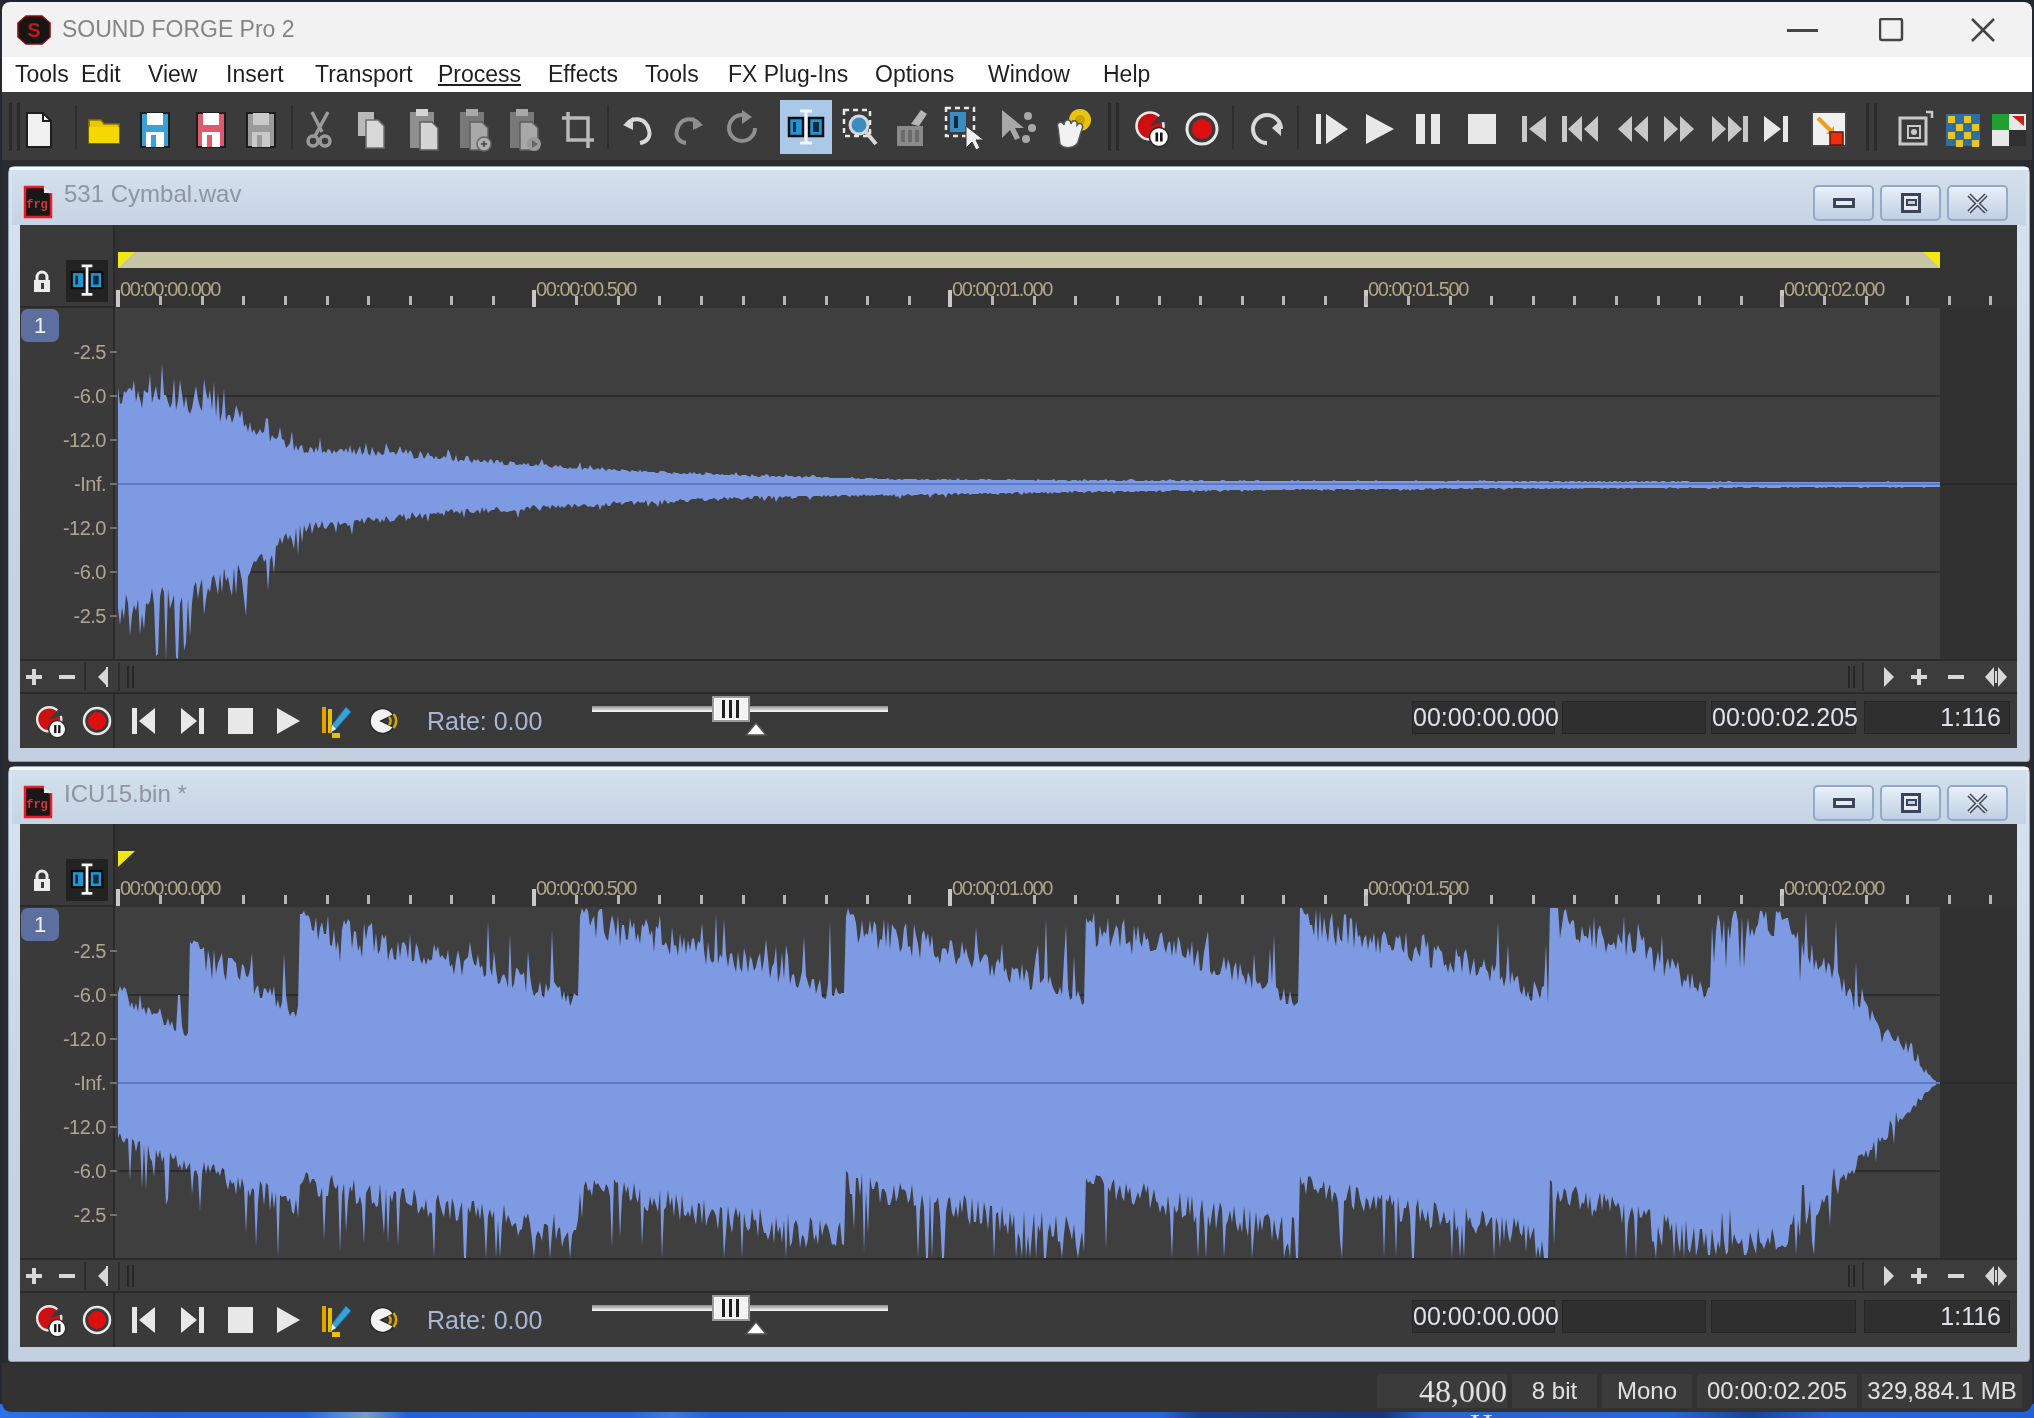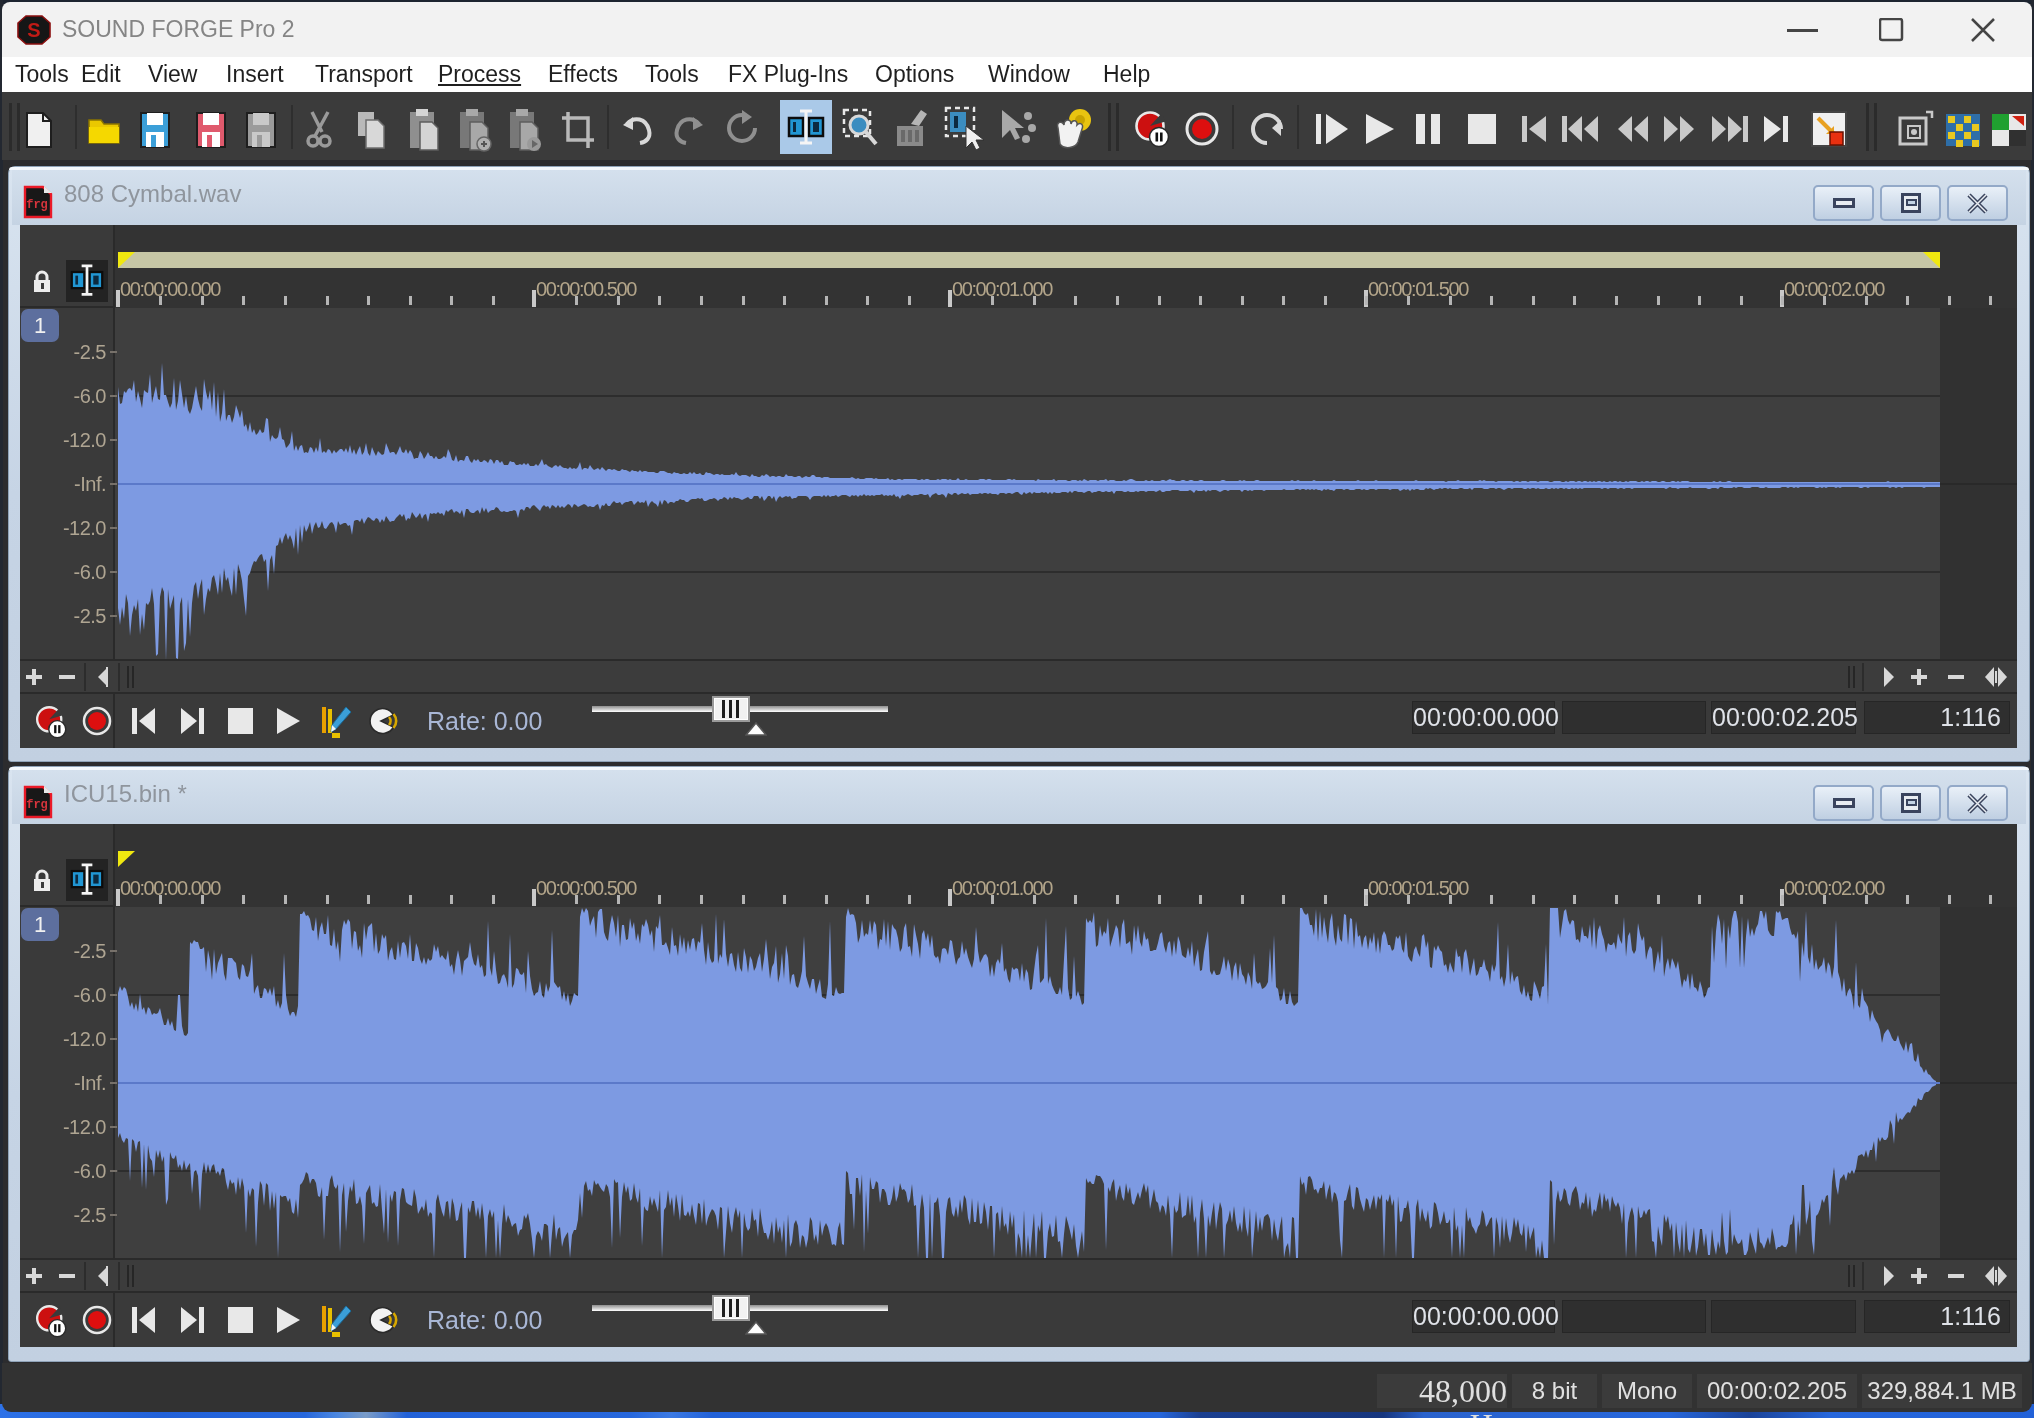--- a/index.html
+++ b/index.html
@@ -242,21 +242,21 @@
     <path d="M22 6 L34 6 L34 16 Z" fill="#d02010"></path>
   </svg>
 <div class="abs" style="left:8px;top:166px;width:2022px;height:596px;background:linear-gradient(#d9e4f0,#c6d4e5 55%,#c2d0e1);border-radius:7px 7px 3px 3px;border:1px solid #8fa3b8;box-sizing:border-box;"></div>
 <div class="abs" style="left:9px;top:167px;width:2020px;height:3px;background:#f5f9fd;border-radius:7px 7px 0 0;"></div>
 <div class="abs" style="left:12px;top:170px;width:2014px;height:55px;background:linear-gradient(#d4e0ed,#c5d3e3);"></div>
 <svg class="abs" style="left:23px;top:185px" width="30" height="34" viewBox="0 0 30 34">
 <path d="M2 2 H20 L28 9 V32 H2 Z" fill="#181818" stroke="#ea1a28" stroke-width="2.4"></path>
 <path d="M21 1 L29 8 L21 8 Z" fill="#e8e8e8"></path>
 <text x="14" y="23" font-size="12" font-weight="bold" fill="#d6343c" text-anchor="middle" font-family="Liberation Mono">frg</text>
   </svg>
-<div class="abs" style="left:64px;top:166px;width:500px;height:56px;font-size:24px;color:#8f959d;line-height:56px;">808 Cymbal.wav</div>
+<div class="abs" style="left:64px;top:166px;width:500px;height:56px;font-size:24px;color:#8f959d;line-height:56px;">531 Cymbal.wav</div>
 <div class="abs" style="left:1813px;top:185px;width:61px;height:36px;background:linear-gradient(#e9f0f8,#bfcfe2);border:2px solid #93a9c8;border-radius:5px;box-sizing:border-box;"></div>
 <div class="abs" style="left:1833px;top:198px;width:22px;height:10px;background:#e9edf2;border:3px solid #3a445e;box-sizing:border-box;"></div>
 <div class="abs" style="left:1880px;top:185px;width:61px;height:36px;background:linear-gradient(#e9f0f8,#bfcfe2);border:2px solid #93a9c8;border-radius:5px;box-sizing:border-box;"></div>
 <div class="abs" style="left:1901px;top:193px;width:20px;height:20px;background:#e9edf2;border:3px solid #3a445e;box-sizing:border-box;"></div>
 <div class="abs" style="left:1906px;top:199px;width:11px;height:7px;background:#c3d3e4;border:2px solid #3a445e;box-sizing:border-box;"></div>
 <div class="abs" style="left:1947px;top:185px;width:61px;height:36px;background:linear-gradient(#e9f0f8,#bfcfe2);border:2px solid #93a9c8;border-radius:5px;box-sizing:border-box;"></div>
 <svg class="abs" style="left:1966px;top:193px" width="23" height="21" viewBox="0 0 23 21">
     <path d="M3 2 L20 19 M20 2 L3 19" stroke="#3a445e" stroke-width="4.5"></path>
     <path d="M3 2 L20 19 M20 2 L3 19" stroke="#e9edf2" stroke-width="1.5"></path>
   </svg>

